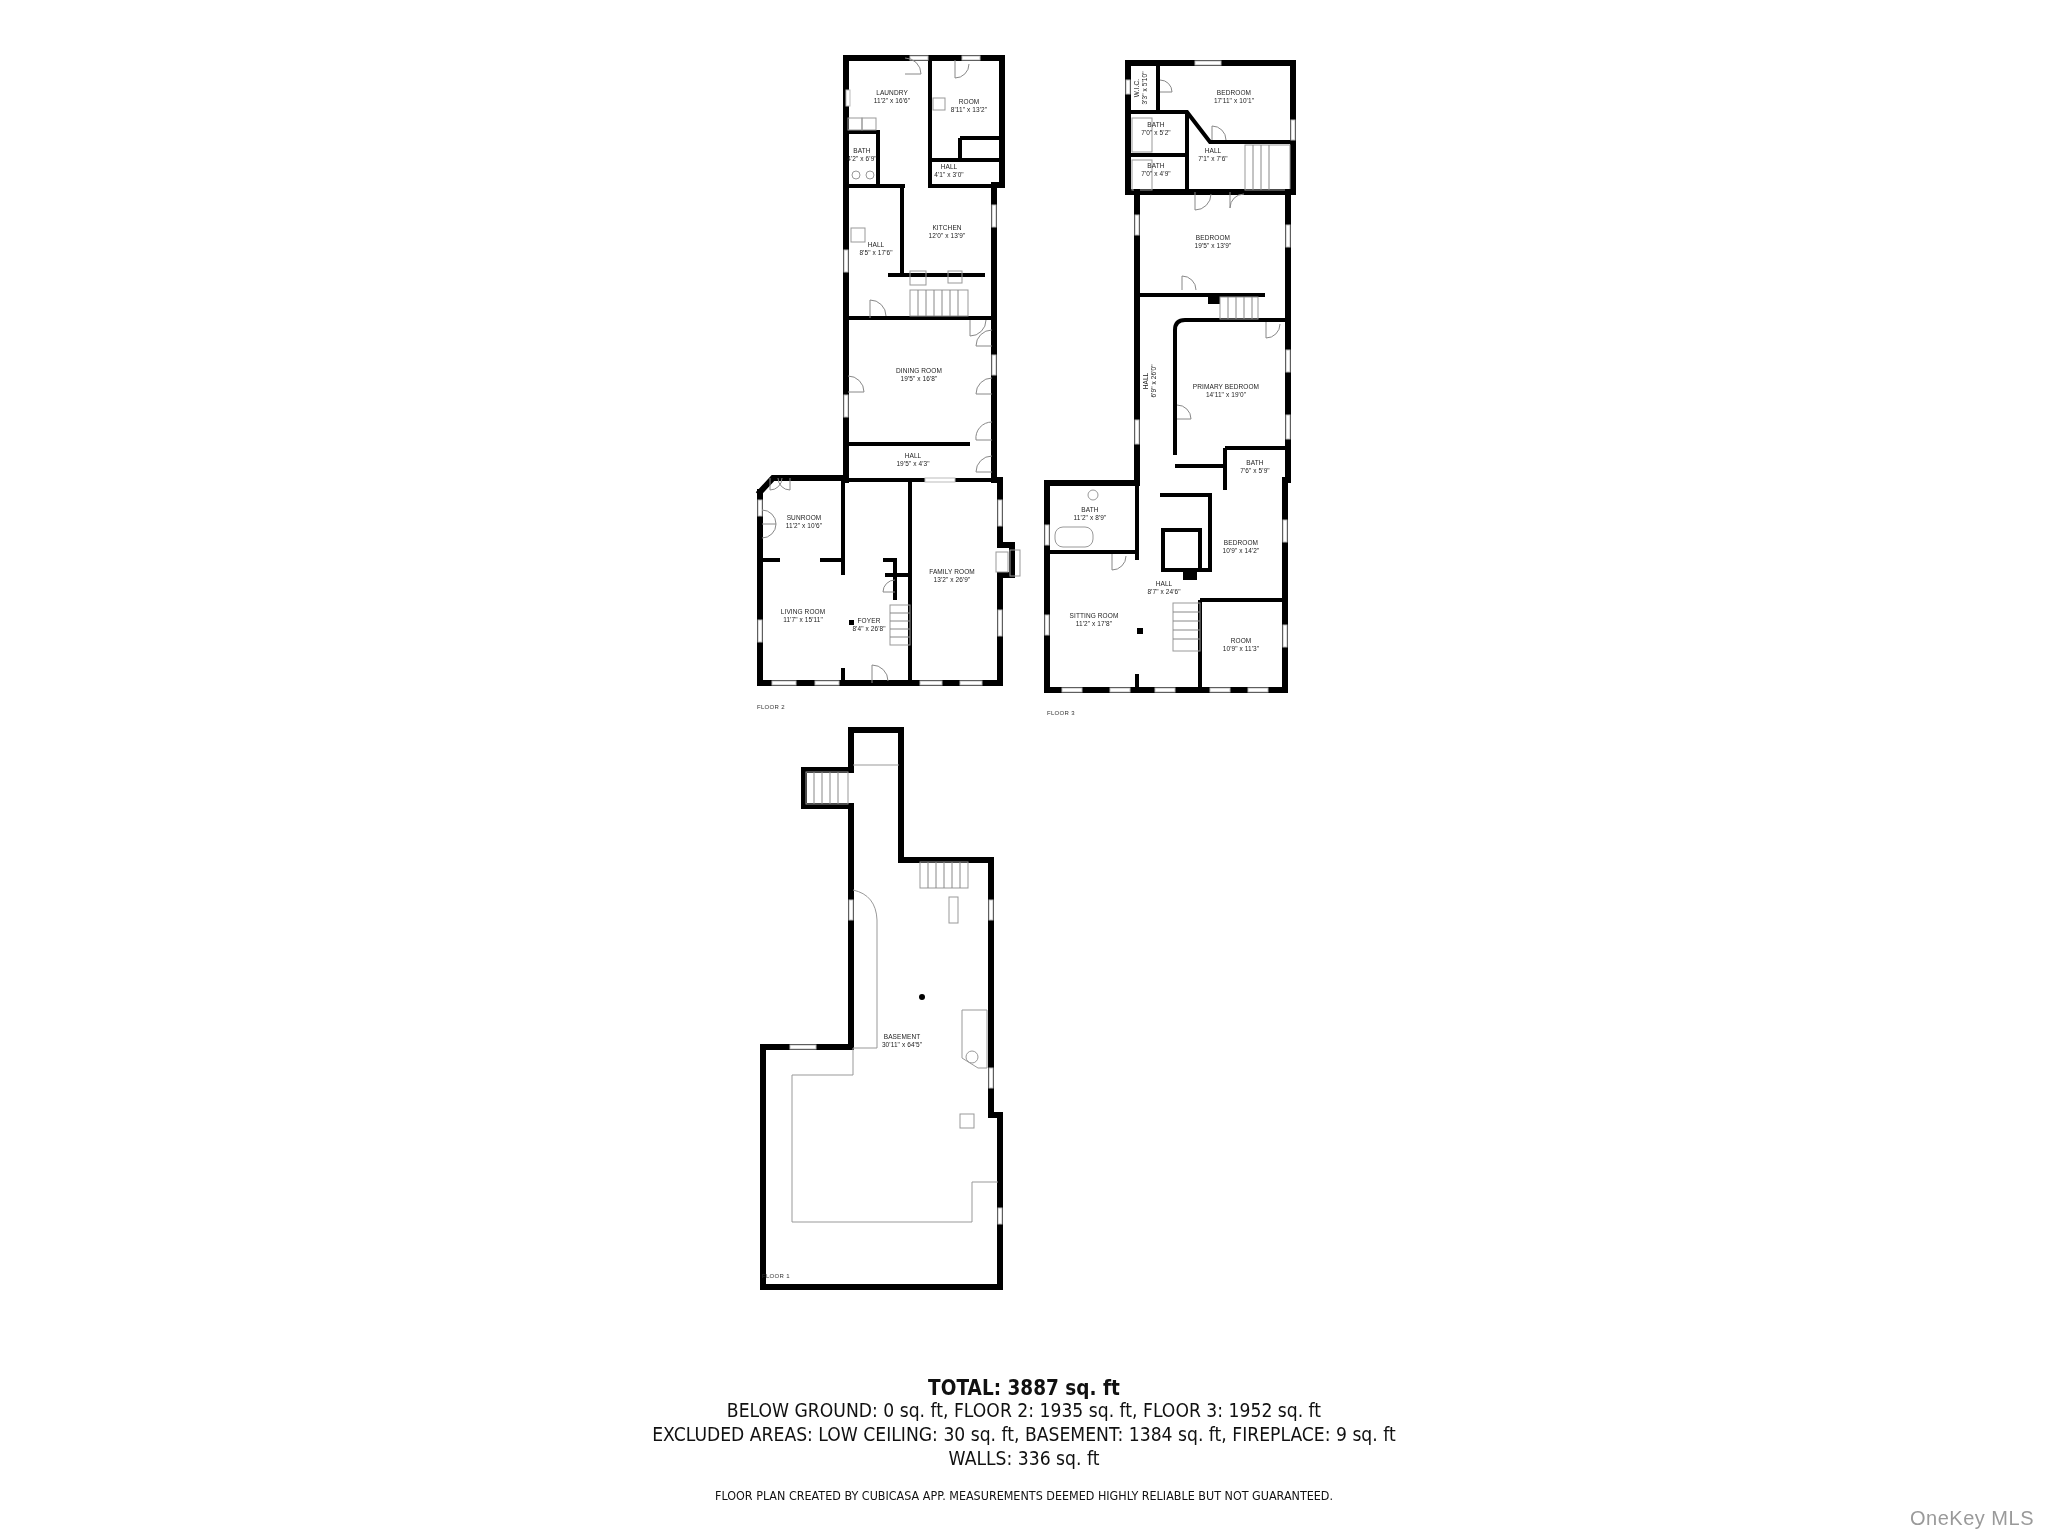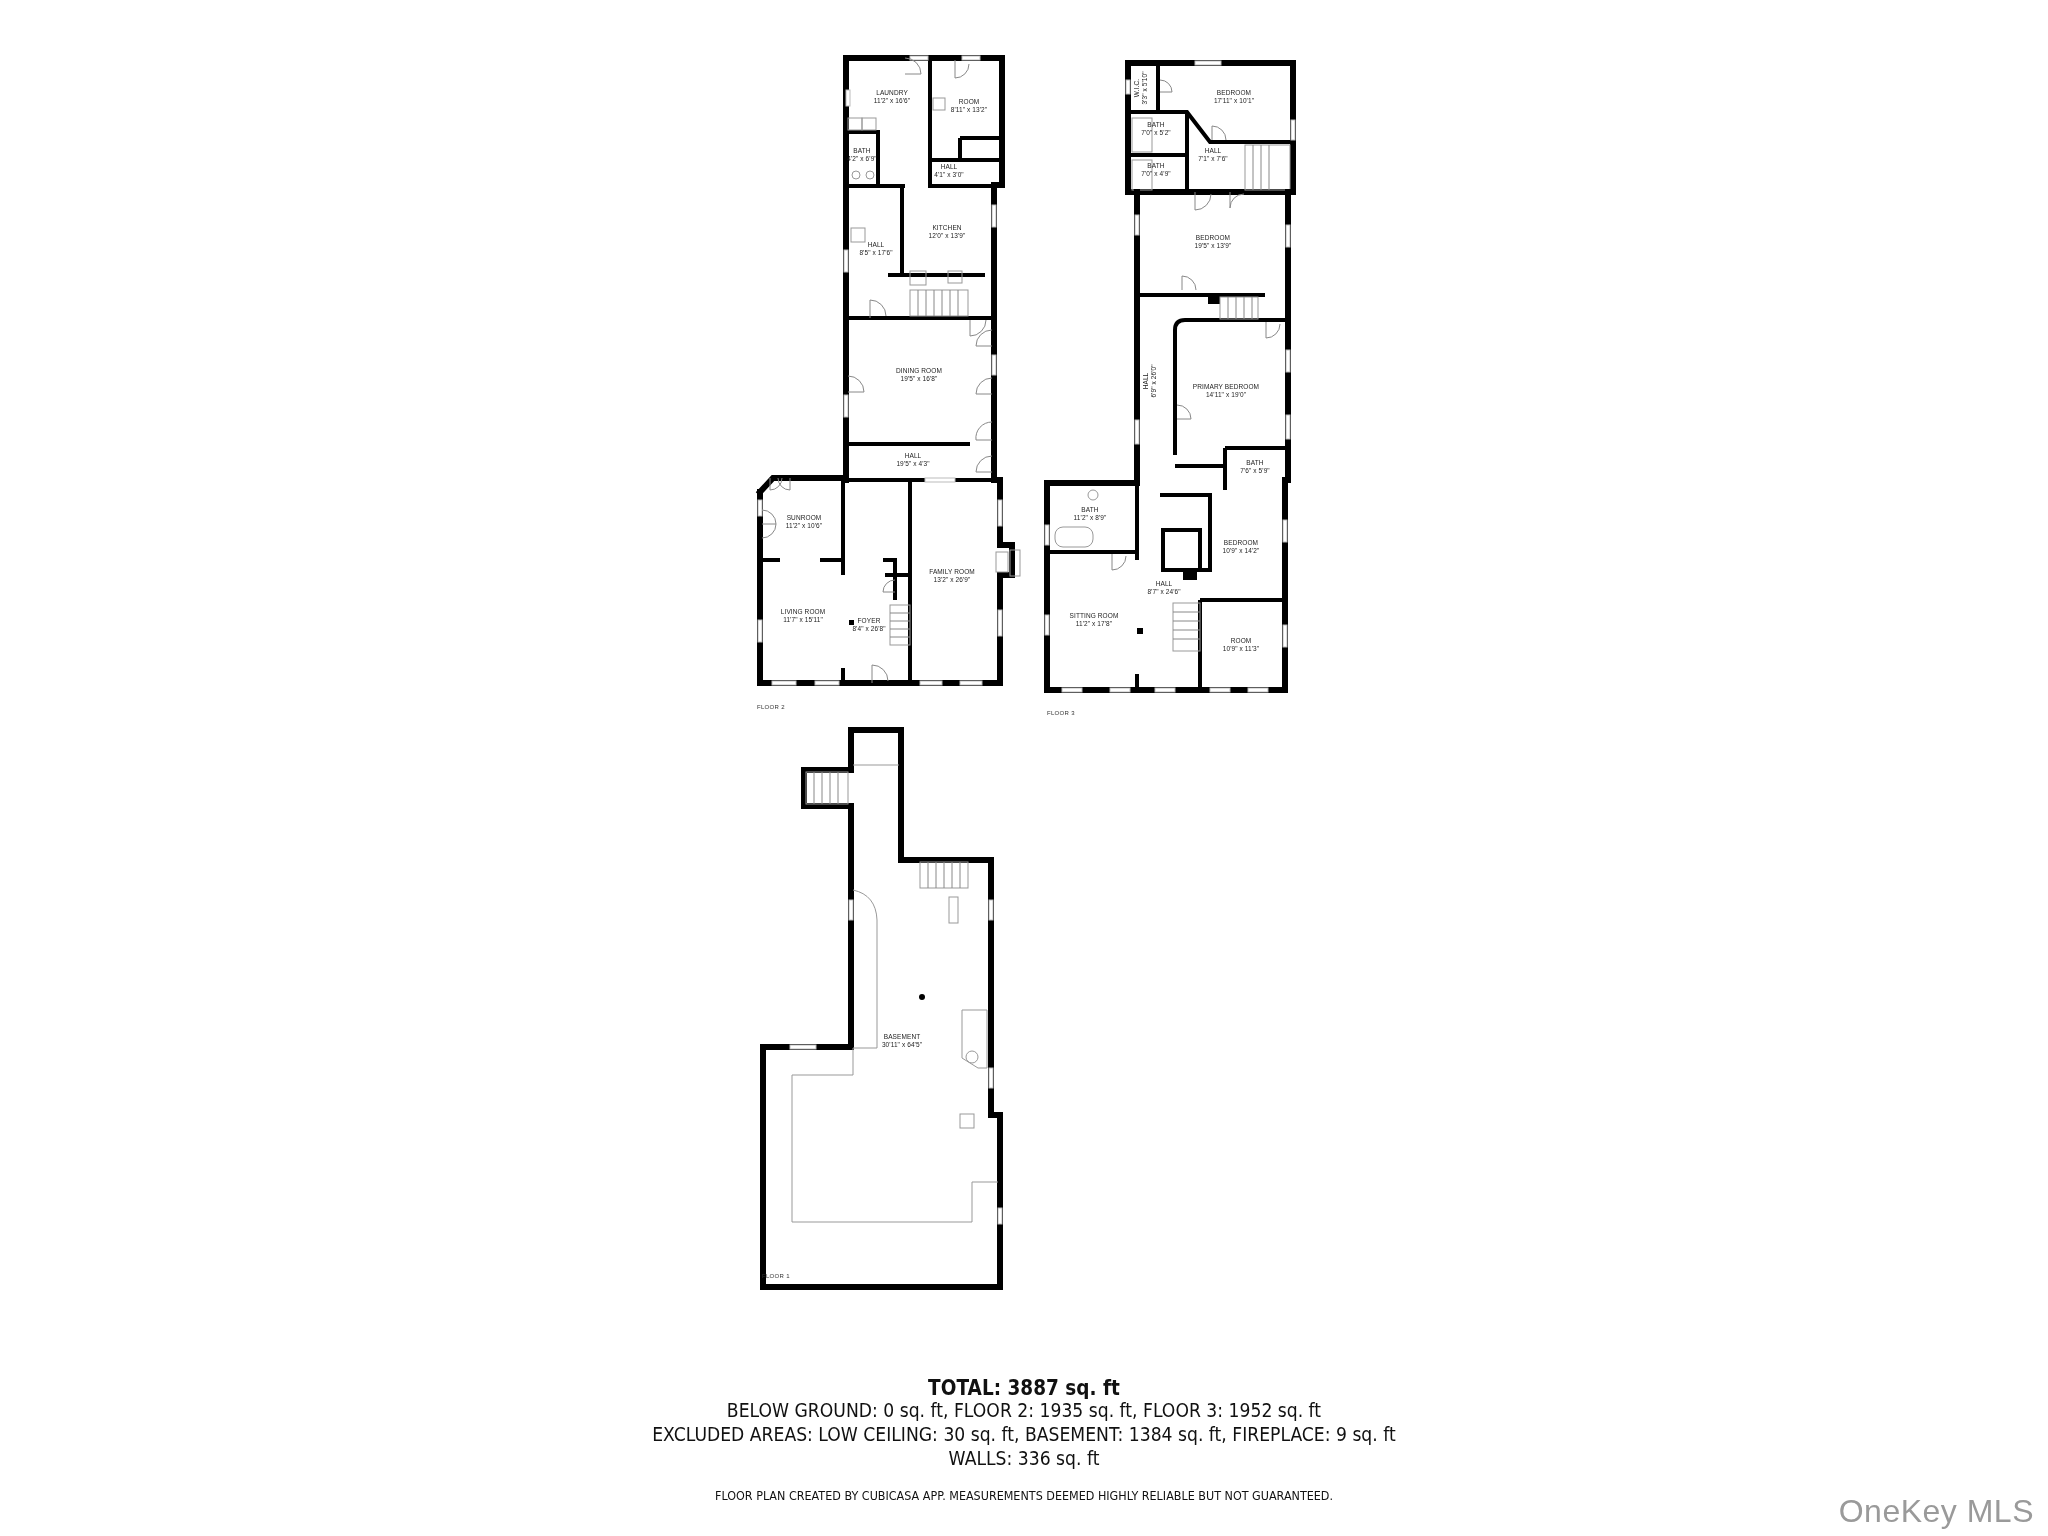--- a/index.html
+++ b/index.html
@@ -12,21 +12,21 @@
   .door { stroke:#888; stroke-width:1; fill:none; }
   .stairs line { stroke:#888; stroke-width:1; }
   .room-label { position:absolute; transform:translate(-50%,-50%); text-align:center; font-size:6.5px; line-height:8px; letter-spacing:0.1px; color:#222; white-space:nowrap; }
   .room-label.vert { transform:translate(-50%,-50%) rotate(-90deg); }
   .floor-label { position:absolute; font-size:6px; color:#333; letter-spacing:0.3px; }
   .summary { position:absolute; left:0; width:2048px; text-align:center; }
   .total { top:1376px; font-size:21px; font-weight:bold; font-family:"DejaVu Sans", sans-serif; transform:scaleX(0.88); }
   .line { font-size:20px; font-family:"DejaVu Sans", sans-serif; transform:scaleX(0.86); }
   .l1 { top:1398px; } .l2 { top:1422px; } .l3 { top:1446px; }
   .disclaimer { top:1488px; font-size:13px; font-family:"DejaVu Sans", sans-serif; transform:scaleX(0.86); }
-  .watermark { position:absolute; right:14px; bottom:6px; font-size:32px; color:#9a9a9a; letter-spacing:0.5px;text-align:center; }
+  .watermark { position:absolute; right:14px; bottom:6px; font-size:20px; color:#9a9a9a; letter-spacing:0.5px;text-align:center; }
 </style>
 </head>
 <body>
 
 <svg id="plan" width="2048" height="1536" viewBox="0 0 2048 1536">
 
   <g>
 
     <path class="wall" d="M846,58 L1002,58 L1002,185"></path>
     <path class="wall" d="M846,58 L846,320"></path>

